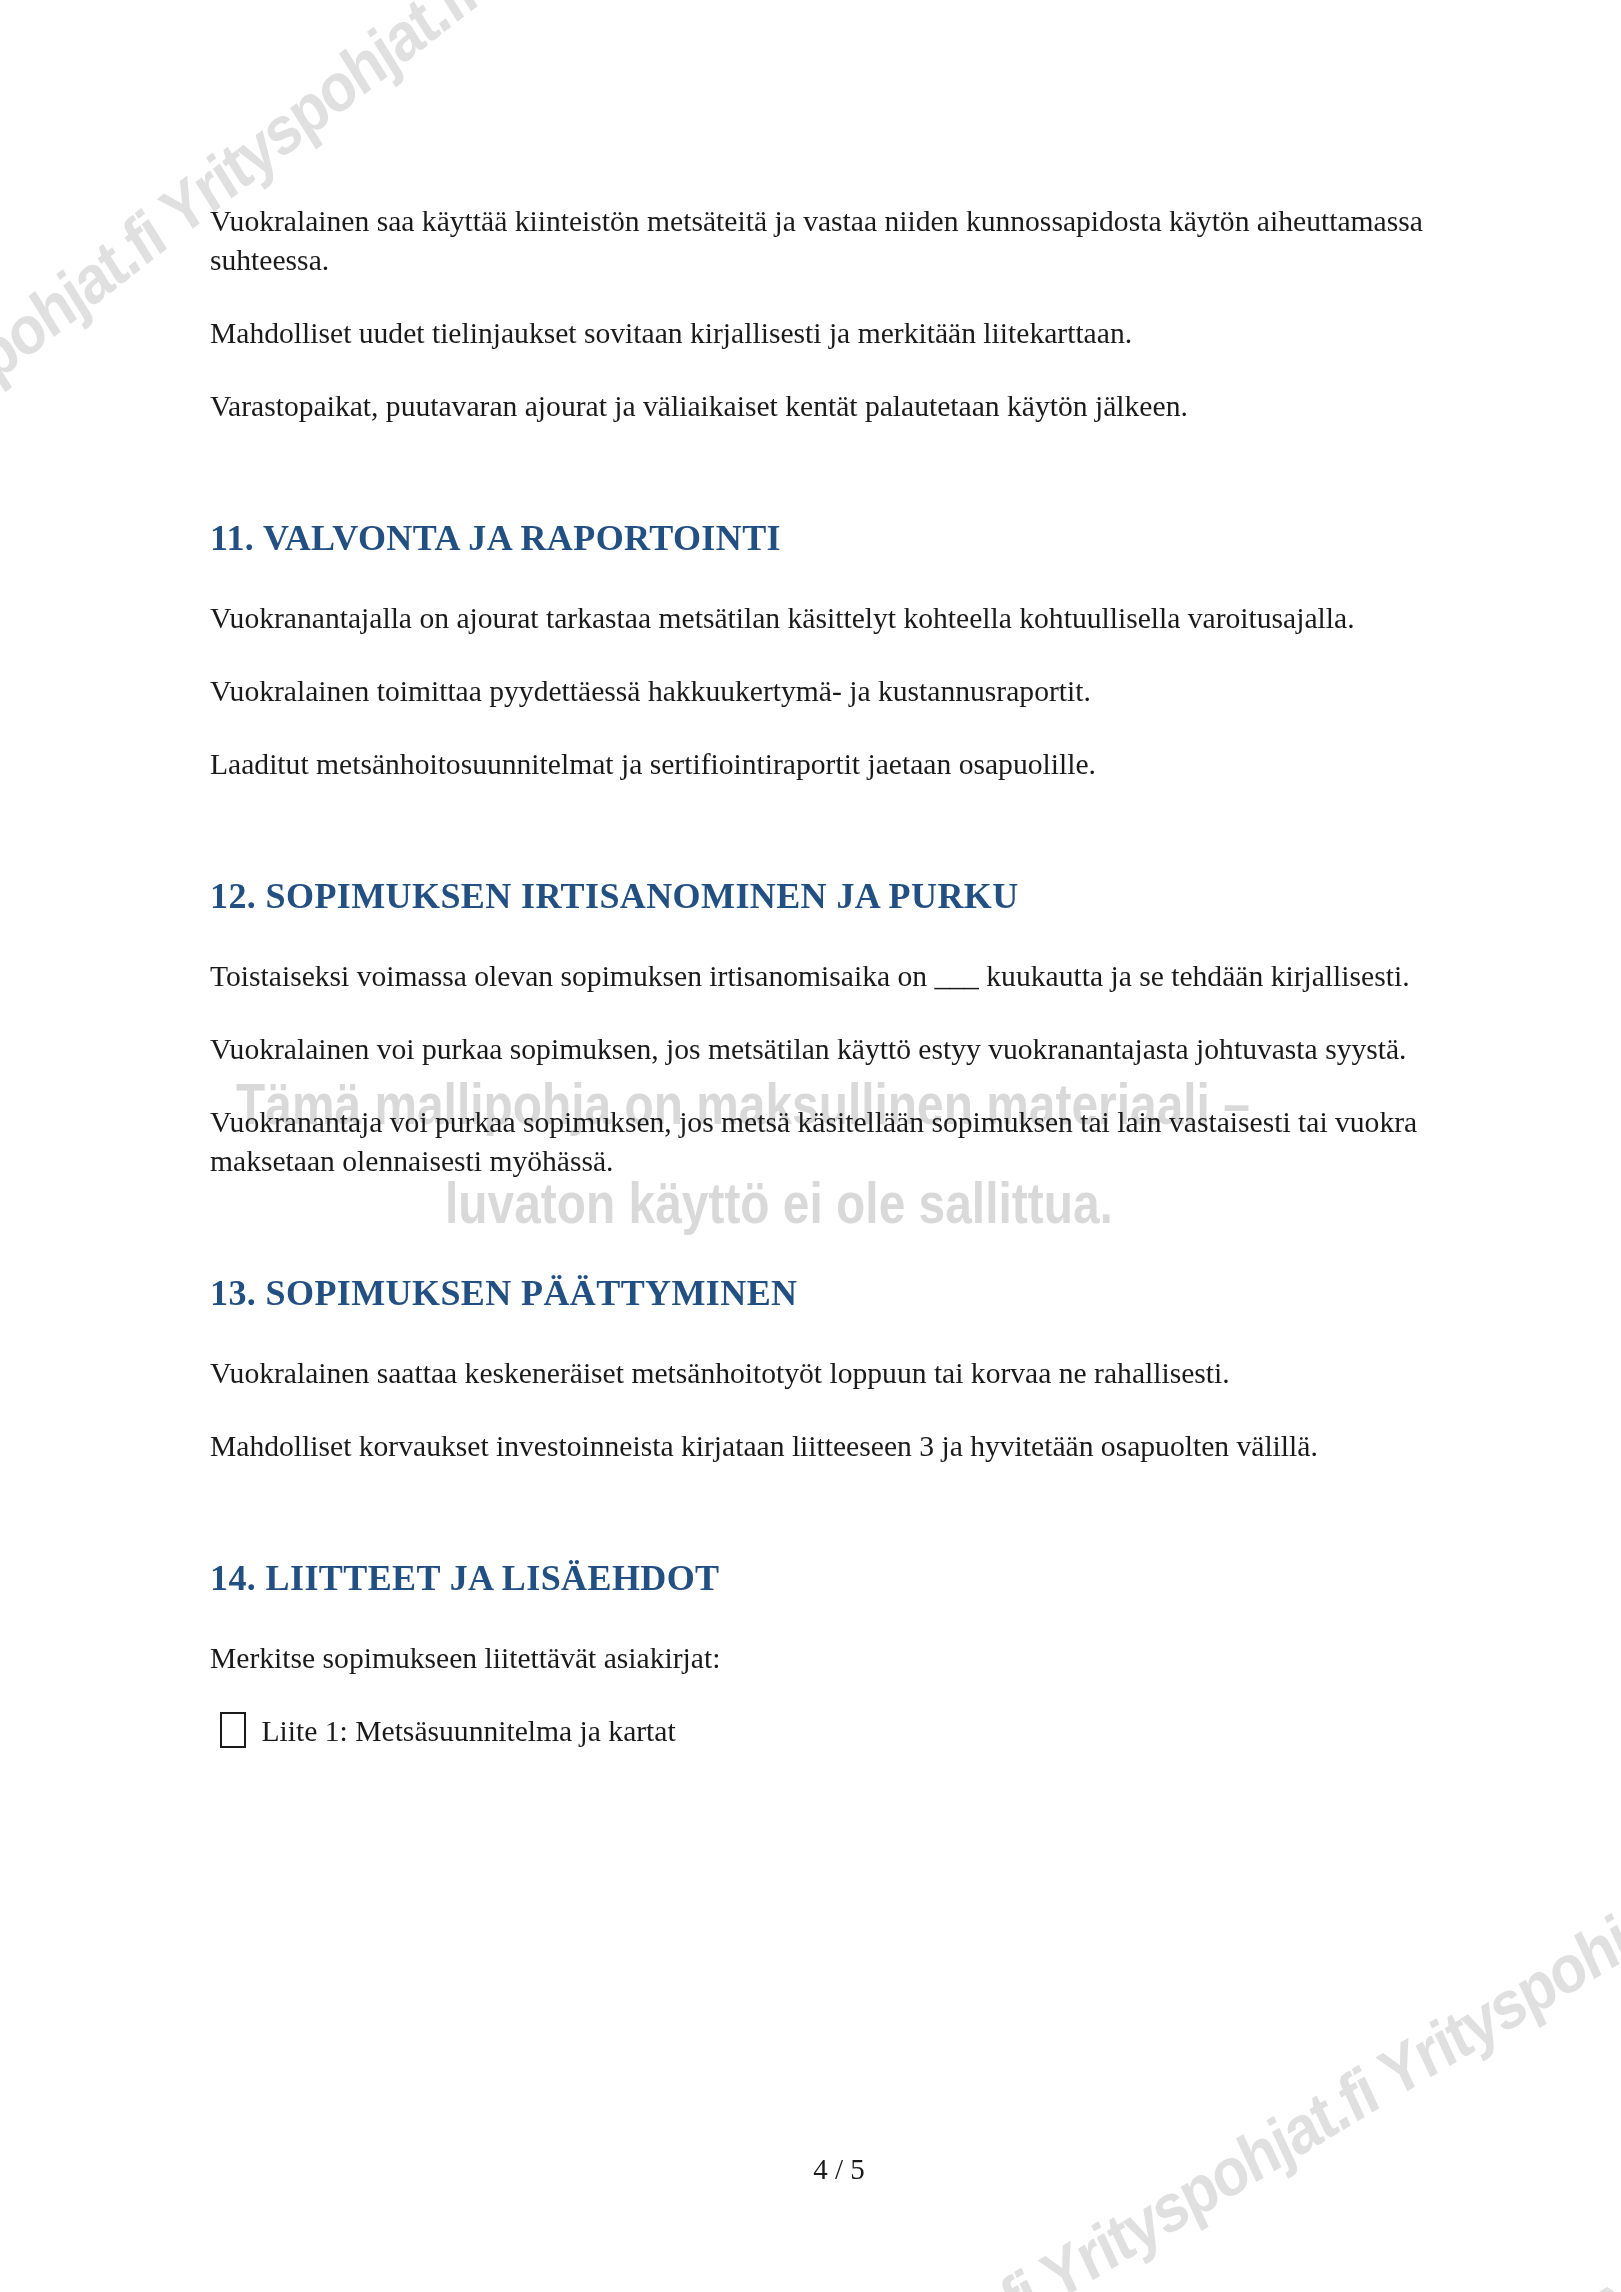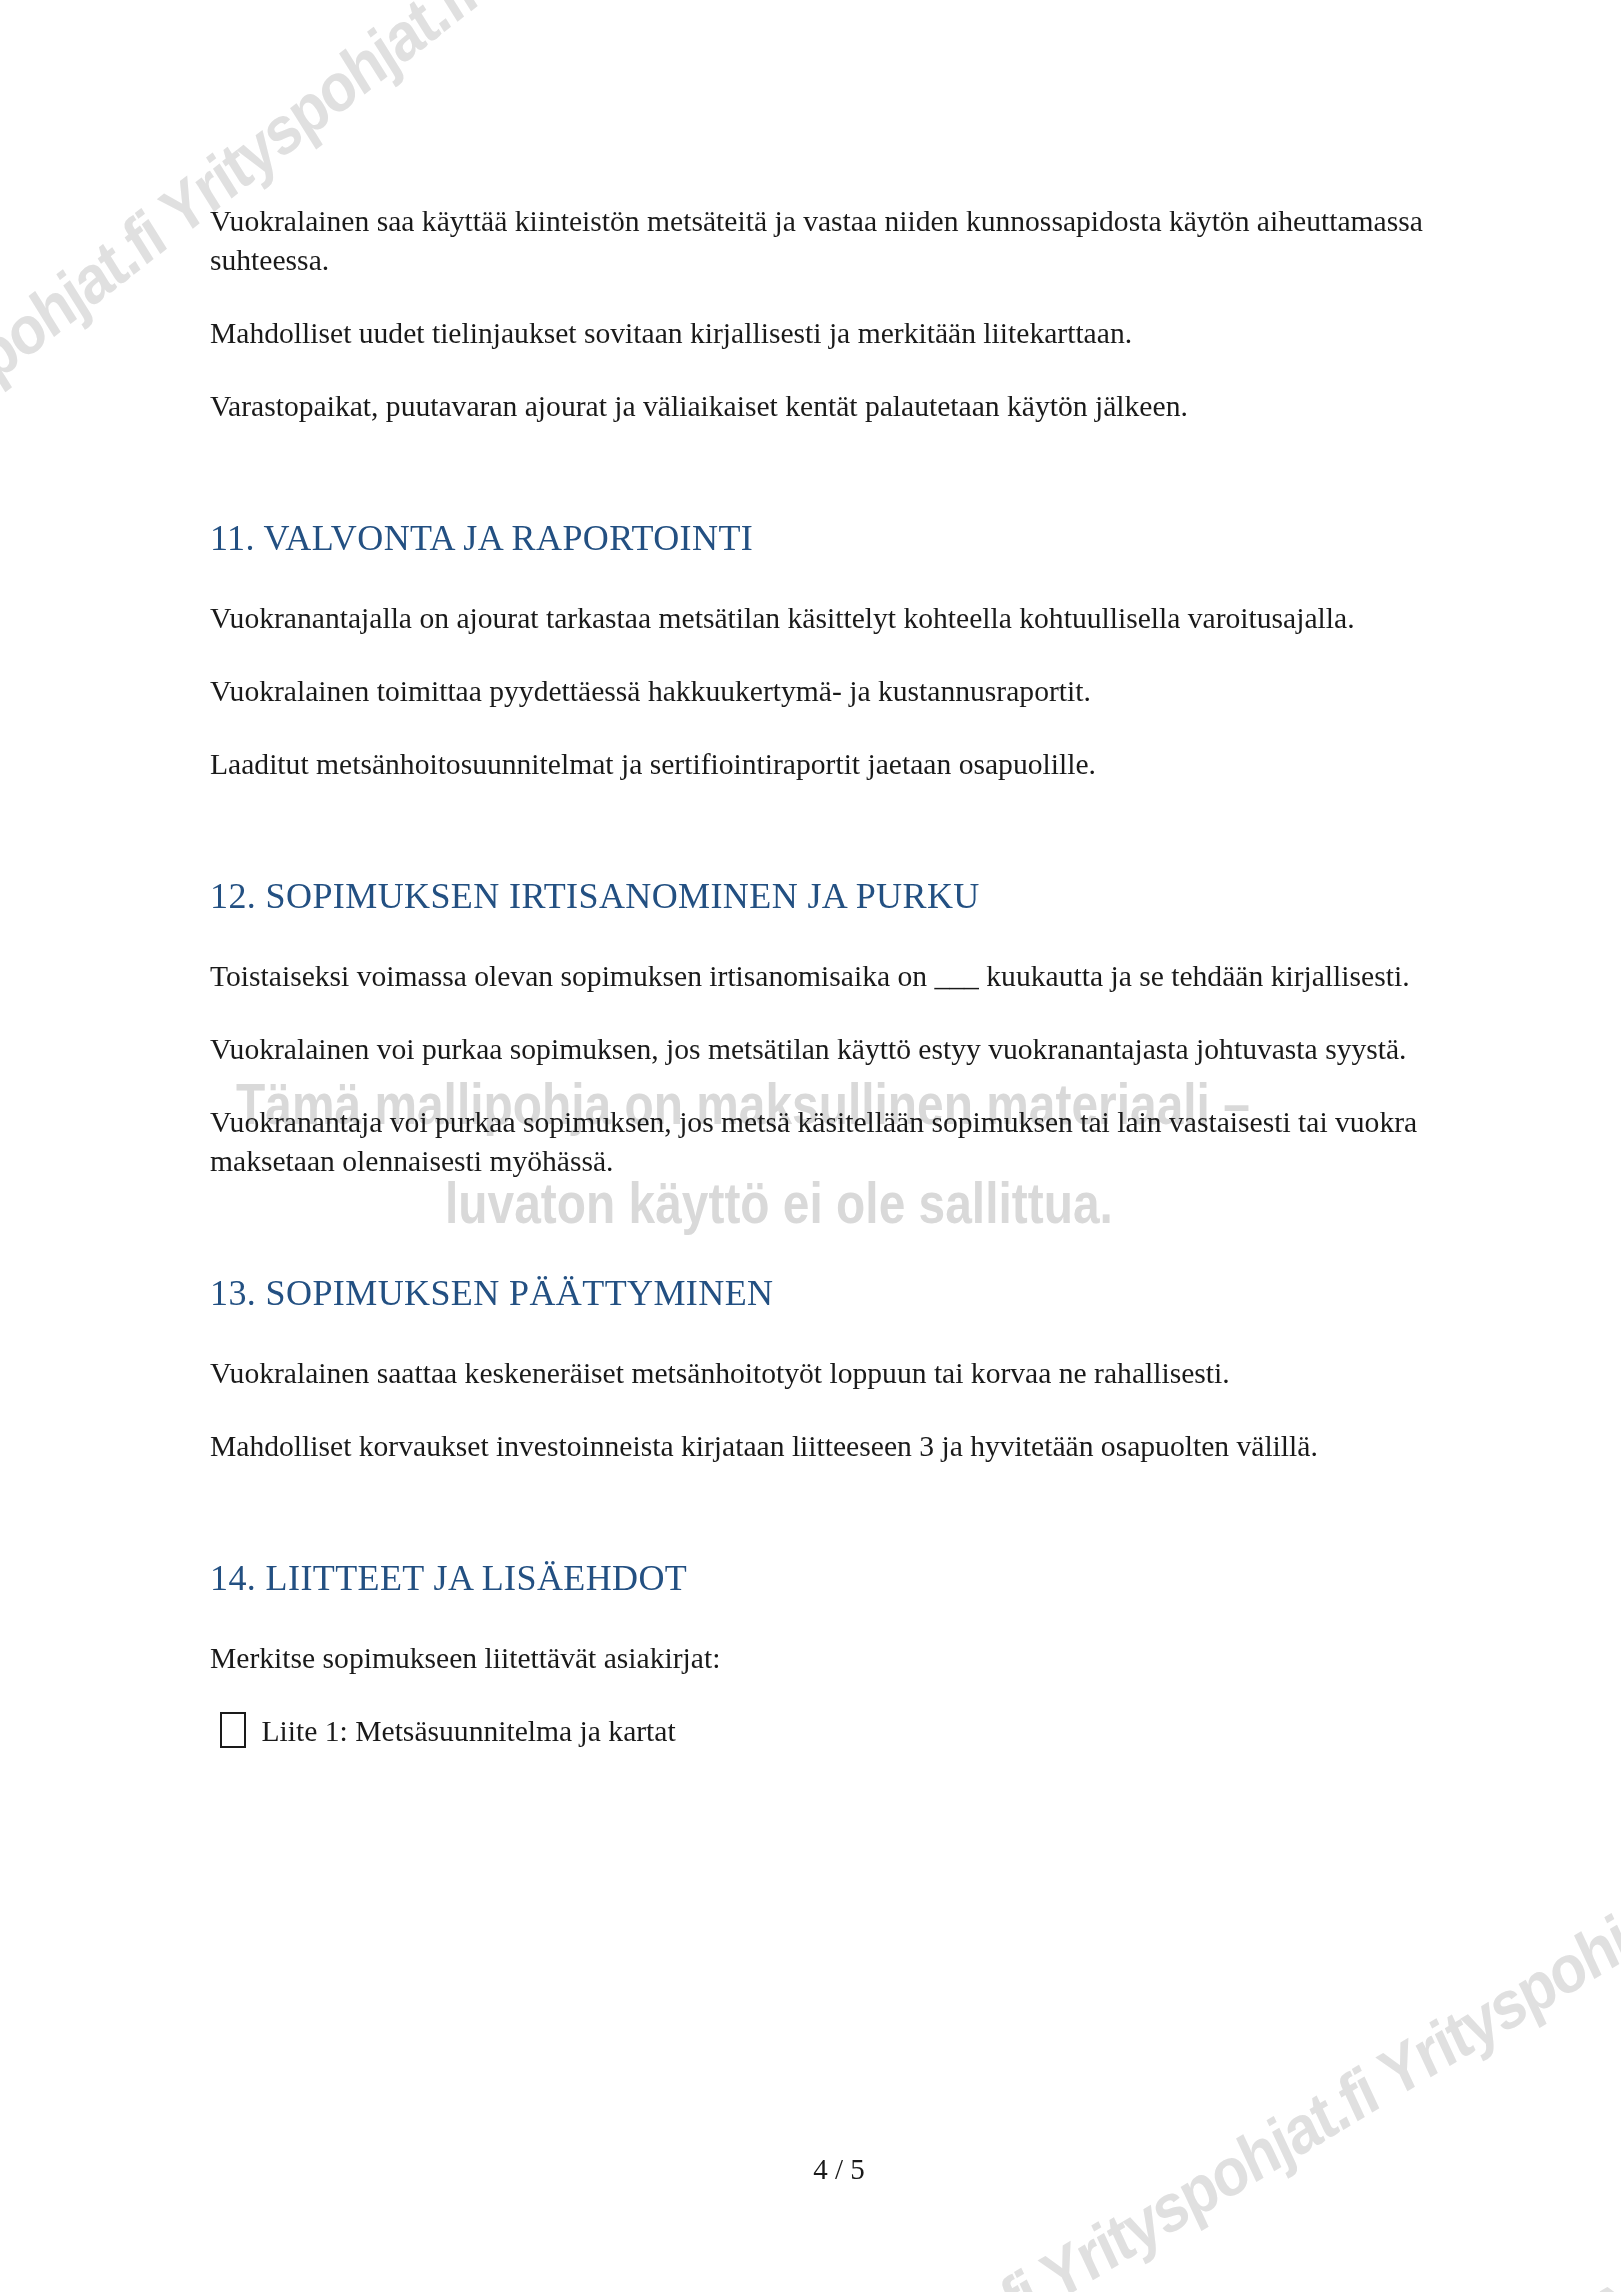--- a/index.html
+++ b/index.html
@@ -53,21 +53,21 @@
     padding: 202px 184px 0 193px;
   }
   .para {
     font-size: 29.6px;
     line-height: 39px;
     margin: 0 0 34px 0;
   }
   .heading {
     font-size: 36px;
     line-height: 45px;
-    font-weight: 400;
+    font-weight: 700;
     color: #235082;
     margin: 90px 0 38px 0;
     letter-spacing: 0.4px;
   }
   .check-row {
     font-size: 29.6px;
     line-height: 39px;
     margin: 10px;
   }
   .checkbox {

